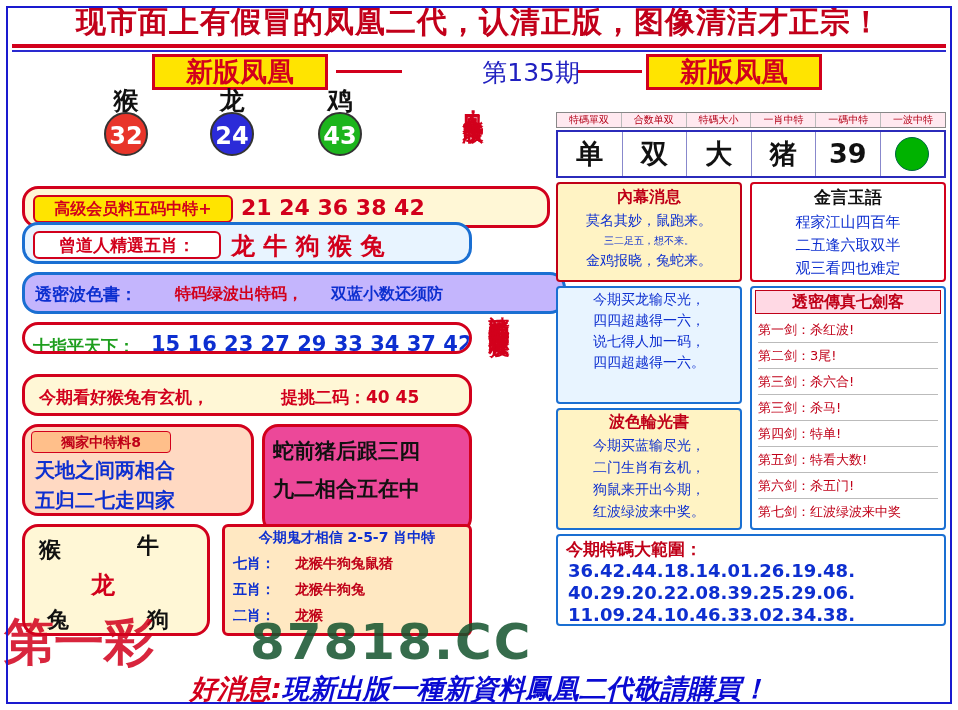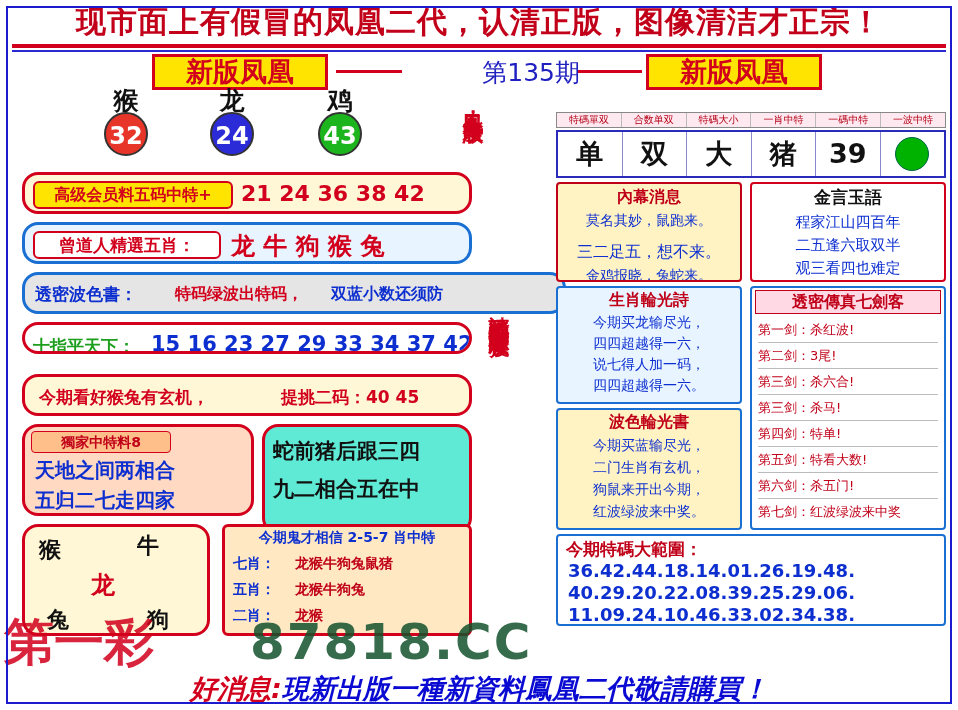--- a/index.html
+++ b/index.html
@@ -165,35 +165,35 @@
   <div class="issue-line r"></div>
 
   <div class="zodiac" style="left:96px; top:84px;">猴</div>
   <div class="zodiac" style="left:202px; top:84px;">龙</div>
   <div class="zodiac" style="left:310px; top:84px;">鸡</div>
 
   <div class="ball" id="ball1" style="left:104px; top:112px; background:#e8352a;">32</div>
   <div class="ball" id="ball2" style="left:210px; top:112px; background:#2b2bd8;">24</div>
   <div class="ball" id="ball3" style="left:318px; top:112px; background:#1db51d;">43</div>
 
-  <div class="panel" style="left:22px; top:172px; width:450px; height:42px; background:#fff7d6;">
+  <div class="panel" style="left:22px; top:186px; width:528px; height:42px; background:#fff7d6;">
     <div style="position:absolute; left:8px; top:6px; width:200px; height:28px; background:#ffe400; border:2px solid #d2001c; border-radius:6px;">
       <span class="row-label" style="display:block; text-align:center; line-height:24px; font-size:16px; color:#d2001c;">高级会员料五码中特+</span>
     </div>
     <span class="nums" style="position:absolute; left:216px; top:6px; font-size:22px; color:#d2001c;">21 24 36 38 42</span>
   </div>
 
   <div class="panel" style="left:22px; top:222px; width:450px; height:42px; background:#e8f4ff; border-color:#1a6fd2;">
     <div style="position:absolute; left:8px; top:6px; width:188px; height:28px; background:#fff; border:2px solid #d2001c; border-radius:6px;">
       <span class="row-label" style="display:block; text-align:center; line-height:24px; font-size:17px; color:#d2001c;">曾道人精選五肖：</span>
     </div>
     <span class="nums" style="position:absolute; left:206px; top:5px; font-size:24px; color:#d2001c;">龙 牛 狗 猴 兔</span>
   </div>
 
-  <div class="panel" style="left:22px; top:272px; width:544px; height:42px; background:#e5e5e5; border-color:#1a6fd2;">
+  <div class="panel" style="left:22px; top:272px; width:544px; height:42px; background:#c4b5fd; border-color:#1a6fd2;">
     <span class="row-label" style="position:absolute; left:10px; top:8px; font-size:17px; color:#0d2fd0;">透密波色書：</span>
     <span class="nums" style="position:absolute; left:150px; top:9px; font-size:16px; color:#d2001c;">特码绿波出特码，</span>
     <span class="nums" style="position:absolute; left:306px; top:9px; font-size:16px; color:#0d2fd0;">双蓝小数还须防</span>
   </div>
 
   <div class="panel" style="left:22px; top:322px; width:450px; height:32px; background:#ffffff; border-color:#d2001c;">
     <span class="row-label" style="position:absolute; left:8px; top:10px; font-size:17px; color:#1d9e1d;">十指平天下：</span>
     <span class="nums" style="position:absolute; left:126px; top:7px; font-size:21px; color:#0d2fd0;">15 16 23 27 29 33 34 37 42 47</span>
   </div>
 
@@ -204,21 +204,21 @@
   </div>
 
   <div class="panel" style="left:22px; top:424px; width:232px; height:92px; background:#ffd9c2; border-color:#d2001c;">
     <div style="position:absolute; left:6px; top:4px; width:140px; height:22px; background:#ffbf8a; border:1px solid #d2001c; border-radius:4px;">
       <span style="display:block; text-align:center; line-height:20px; font-size:14px; font-weight:bold; color:#c00018;">獨家中特料8</span>
     </div>
     <div style="position:absolute; left:10px; top:30px; font-size:20px; font-weight:bold; color:#0d2fd0;">天地之间两相合</div>
     <div style="position:absolute; left:10px; top:60px; font-size:20px; font-weight:bold; color:#0d2fd0;">五归二七走四家</div>
   </div>
 
-  <div class="panel" style="left:262px; top:424px; width:210px; height:110px; background:#5eead4; border-color:#d2001c;font-family:Liberation Serif, serif;">
+  <div class="panel" style="left:262px; top:424px; width:210px; height:110px; background:#ec4899; border-color:#d2001c;font-family:Liberation Serif, serif;">
     <div style="position:absolute; left:8px; top:10px; font-size:21px; font-weight:bold; color:#111;">蛇前猪后跟三四</div>
     <div style="position:absolute; left:8px; top:48px; font-size:21px; font-weight:bold; color:#111;">九二相合五在中</div>
   </div>
 
   <div class="panel" style="left:22px; top:524px; width:188px; height:112px; background:#fff7d6; border-color:#d2001c;">
     <div style="position:absolute; left:14px; top:8px; font-size:22px; font-weight:bold; color:#111;">猴</div>
     <div style="position:absolute; left:112px; top:4px; font-size:22px; font-weight:bold; color:#111;">牛</div>
     <div style="position:absolute; left:66px; top:42px; font-size:24px; font-weight:bold; color:#d2001c;">龙</div>
     <div style="position:absolute; left:22px; top:78px; font-size:22px; font-weight:bold; color:#111;">兔</div>
     <div style="position:absolute; left:122px; top:78px; font-size:22px; font-weight:bold; color:#111;">狗</div>
@@ -252,33 +252,32 @@
     <div>猪</div>
     <div>39</div>
     <div>
         <div class="greendot"></div>
       </div>
   </div>
 
   <div class="card" style="left:556px; top:182px; width:186px; height:100px; background:#fff3c4;">
     <div class="card-title" style="margin-top:3px; font-size:16px; color:#c00018;">內幕消息</div>
     <div class="card-line" style="margin-top:4px; font-size:14px; color:#0d2fd0;">莫名其妙，鼠跑来。</div>
-    <div class="card-line" style="margin-top:12px; font-size:16px; color:#0d2fd0;">三二足五，想不来。</div>
+    <div class="card-line" style="margin-top:4px; font-size:10px; color:#0d2fd0;">三二足五，想不来。</div>
     <div class="card-line" style="margin-top:4px; font-size:14px; color:#0d2fd0;">金鸡报晓，兔蛇来。</div>
   </div>
 
   <div class="card" style="left:750px; top:182px; width:196px; height:100px; background:#ffffff; border-color:#d2001c;">
     <div class="card-title" style="margin-top:2px; font-size:17px; color:#111;">金言玉語</div>
     <div class="card-line" style="margin-top:4px; font-size:15px; color:#0d2fd0;">程家江山四百年</div>
     <div class="card-line" style="margin-top:4px; font-size:15px; color:#0d2fd0;">二五逢六取双半</div>
     <div class="card-line" style="margin-top:4px; font-size:15px; color:#0d2fd0;">观三看四也难定</div>
   </div>
 
   <div class="card" style="left:556px; top:286px; width:186px; height:118px; background:#e8f4ff; border-color:#1a6fd2;">
-    <div class="card-title" style="margin-top:2px; font-size:16px; color:#c00018;">生肖輪光詩</div>
     <div class="card-line" style="margin-top:3px; font-size:14px; color:#0d2fd0;">今期买龙输尽光，</div>
     <div class="card-line" style="margin-top:3px; font-size:14px; color:#0d2fd0;">四四超越得一六，</div>
     <div class="card-line" style="margin-top:3px; font-size:14px; color:#0d2fd0;">说七得人加一码，</div>
     <div class="card-line" style="margin-top:3px; font-size:14px; color:#0d2fd0;">四四超越得一六。</div>
   </div>
 
   <div class="card" style="left:556px; top:408px; width:186px; height:122px; background:#fff3c4; border-color:#1a6fd2;">
     <div class="card-title" style="margin-top:2px; font-size:16px; color:#c00018;">波色輪光書</div>
     <div class="card-line" style="margin-top:4px; font-size:14px; color:#0d2fd0;">今期买蓝输尽光，</div>
     <div class="card-line" style="margin-top:4px; font-size:14px; color:#0d2fd0;">二门生肖有玄机，</div>

